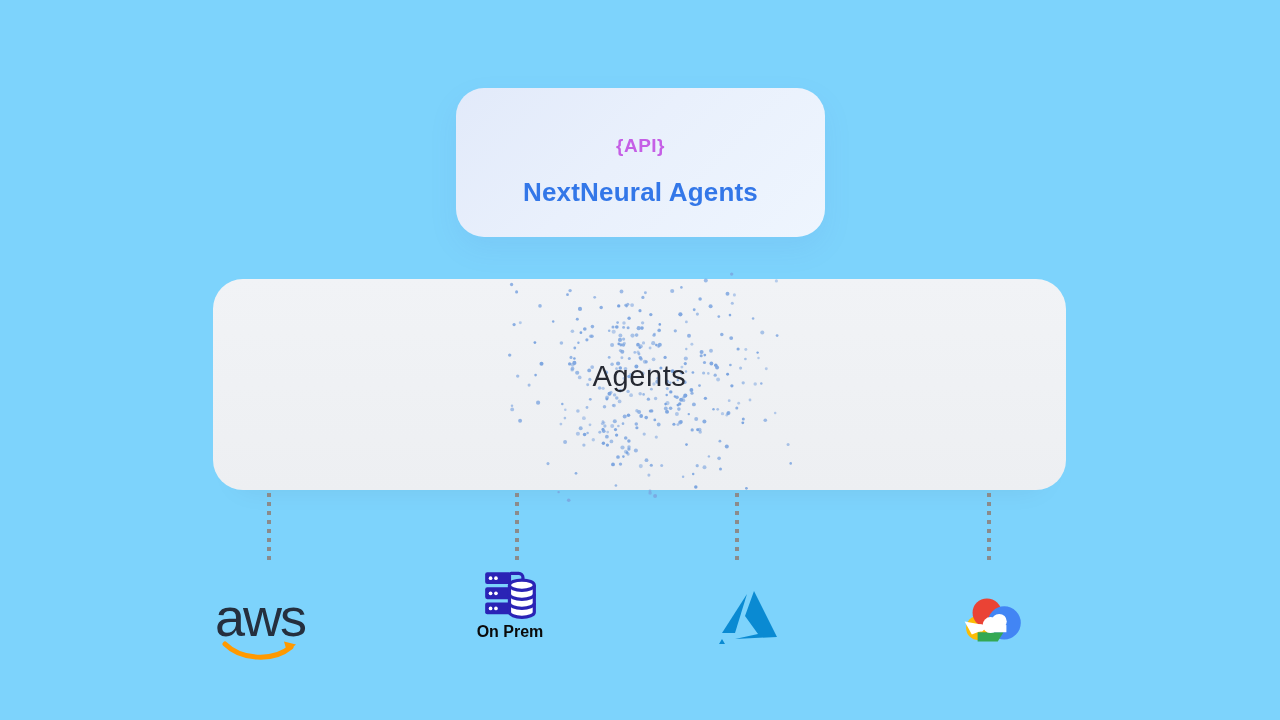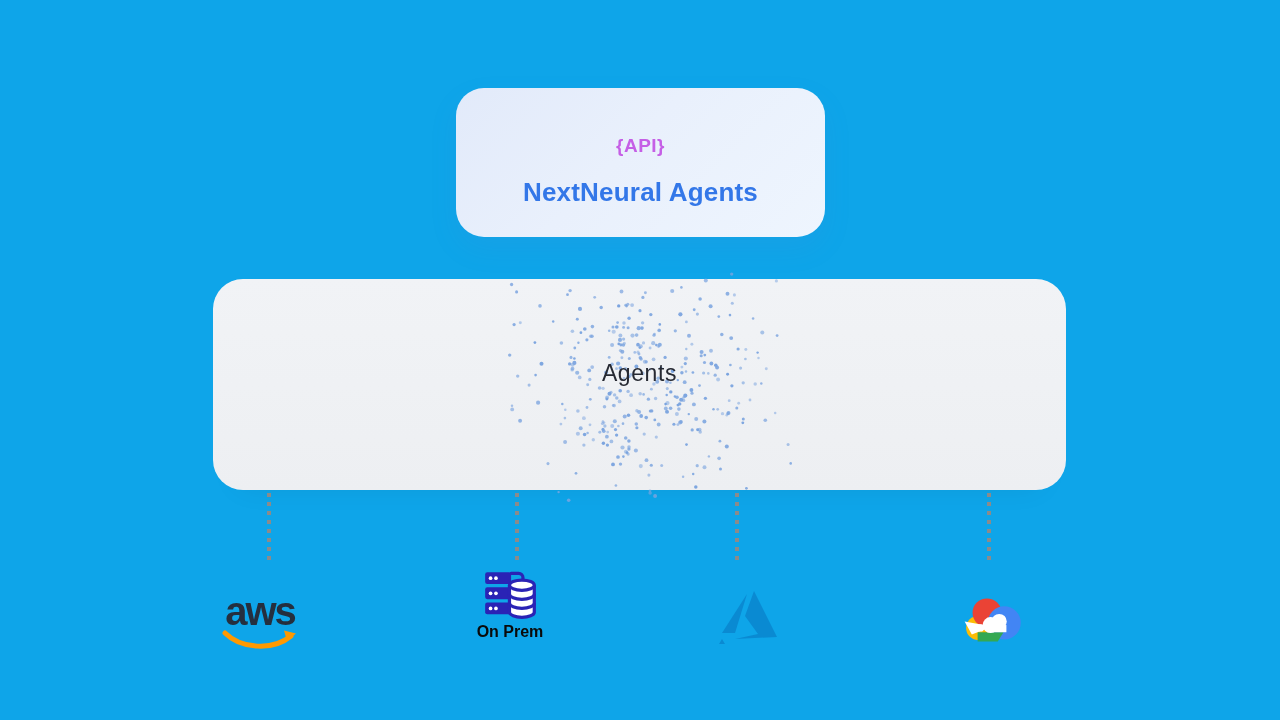--- a/index.html
+++ b/index.html
@@ -1,18 +1,18 @@
 <!DOCTYPE html>
 <html><head>
 <meta charset="utf-8">
 <style>
   html,body{margin:0;padding:0;background:#ffffff;}
   .stage{
     position:relative;width:1280px;height:720px;overflow:hidden;
-    background:#0ea5e9;font-family:"Liberation Sans",sans-serif;
+    background:#7dd3fc;font-family:"Liberation Sans",sans-serif;
   }
   
   .api-card{
     position:absolute;left:456px;top:88px;width:369px;height:149px;
     border-radius:28px;
     background:linear-gradient(135deg,#e2eafa 0%,#e9f0fc 45%,#eef5fe 100%);
     box-shadow:0 12px 28px rgba(90,130,210,.10);
     display:flex;flex-direction:column;align-items:center;
     padding-top:48px;box-sizing:border-box;gap:24px;
   }
@@ -24,35 +24,35 @@
   }
   
   .agents-panel{
     position:absolute;left:213px;top:279px;width:853px;height:211px;
     border-radius:30px;
     background:linear-gradient(180deg,#f1f3f6 0%,#edeff2 100%);
     box-shadow:0 22px 30px -26px rgba(0,0,0,.08);
   }
   .agents-label{
     position:absolute;left:213px;top:360px;width:853px;text-align:center;
-    font-size:23px;font-weight:500;color:#262932;letter-spacing:.6px;z-index:3;
+    font-size:29px;font-weight:500;color:#262932;letter-spacing:.6px;z-index:3;
   }
   .dots-layer{position:absolute;left:0;top:0;z-index:2;pointer-events:none;}
   
   .connector{
     position:absolute;top:493px;width:4px;height:70px;
     background:repeating-linear-gradient(to bottom,#8b8b8b 0 4px,transparent 4px 9px);
   }
   .connector.c1{left:267px;} .connector.c2{left:515px;}
   .connector.c3{left:735px;} .connector.c4{left:987px;}
   
   .provider{position:absolute;text-align:center;}
   .aws-block{left:214px;top:595px;width:92px;}
   .aws-word{
-    font-size:40px;font-weight:700;color:#252f3e;letter-spacing:-2px;line-height:.82;
+    font-size:54px;font-weight:400;color:#252f3e;letter-spacing:-2px;line-height:.82;
     font-family:"Liberation Sans",sans-serif;
   }
   .aws-smile{display:block;margin:-4px auto 0 auto;}
   .onprem-block{left:462px;top:570px;width:96px;}
   .onprem-label{font-size:16px;font-weight:700;color:#0a0a0a;margin-top:1px;}
   .azure-block{left:713px;top:588px;width:72px;height:60px;}
   .gcp-block{left:956px;top:591px;width:72px;height:58px;}
   svg{display:block;}
   .provider svg{margin:0 auto;}
 </style>

